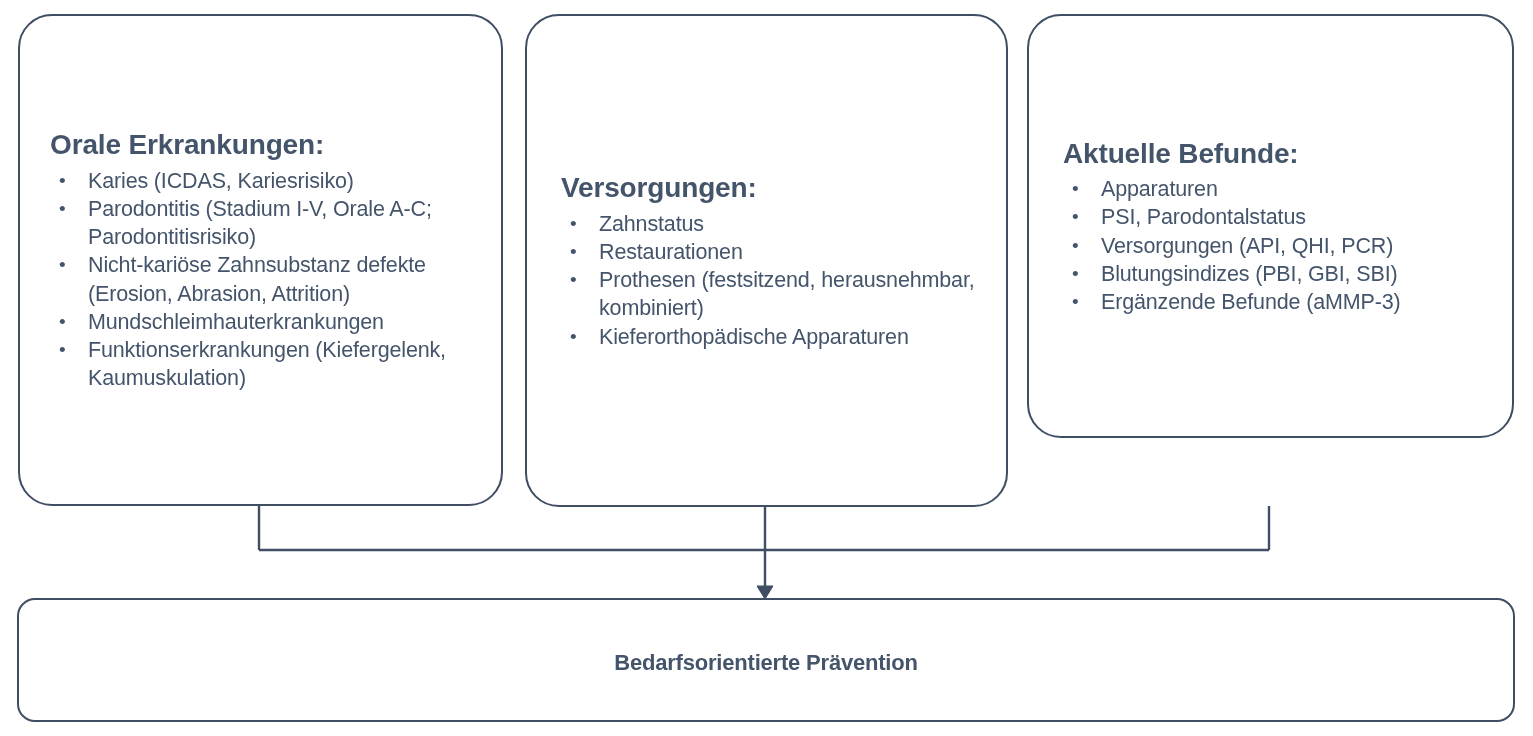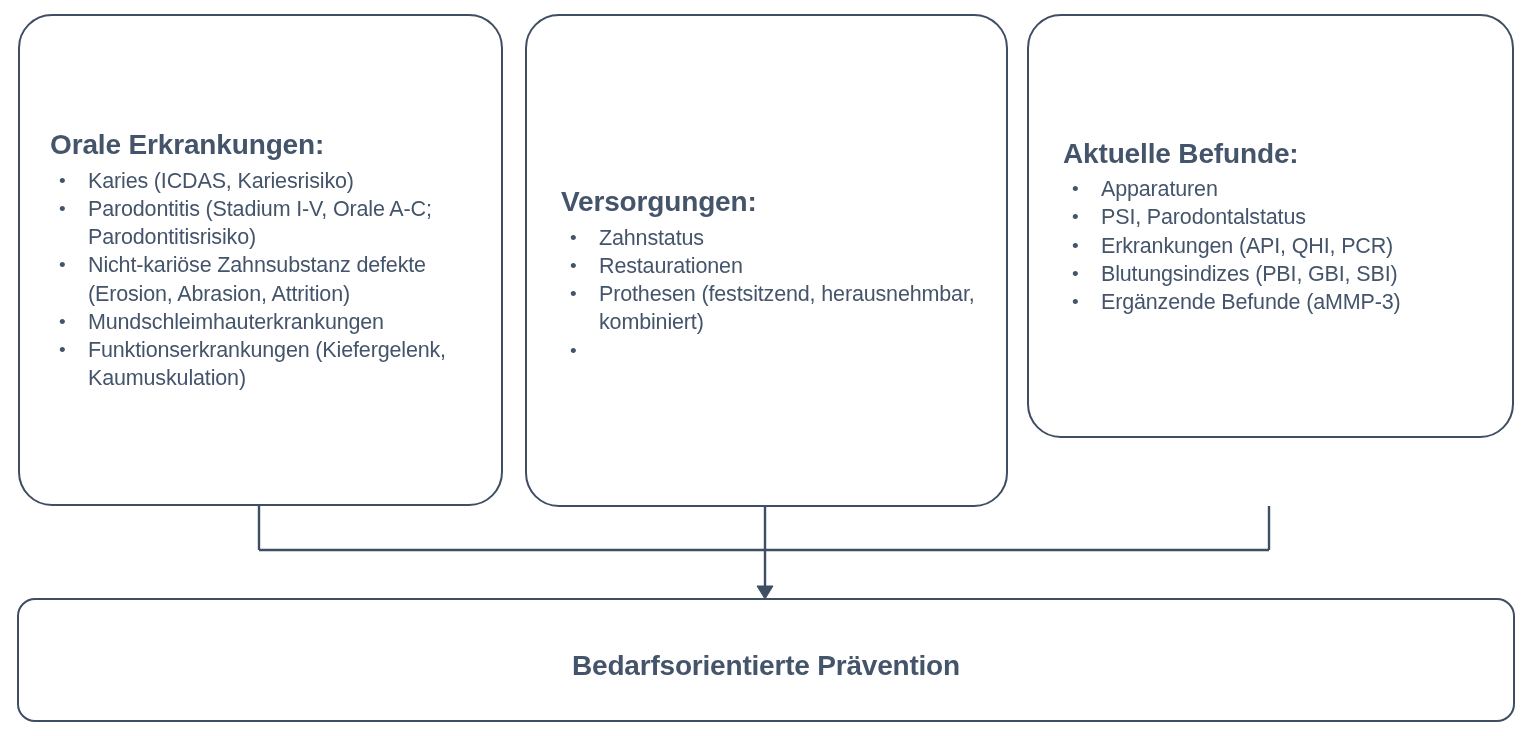--- a/index.html
+++ b/index.html
@@ -79,21 +79,21 @@
     position: absolute;
     box-sizing: border-box;
     border: 2.4px solid #3f4e63;
     border-radius: 18px;
     background: #ffffff;
     display: flex;
     align-items: flex-start;
     justify-content: center;
   }
   #result-label {
-    font-size: 28px;
+    font-size: 22px;
     font-weight: bold;
     color: #44546A;
     letter-spacing: -0.2px;
     margin-top: 50px;
   }
 </style>
 </head>
 <body>
 
 <div id="canvas">
@@ -150,40 +150,41 @@
         <li class="bullet-item">
           <span class="bullet-dot">•</span>
           <span>Restaurationen</span>
         </li>
         <li class="bullet-item">
           <span class="bullet-dot">•</span>
           <span>Prothesen (festsitzend, herausnehmbar, kombiniert)</span>
         </li>
         <li class="bullet-item">
           <span class="bullet-dot">•</span>
+          <span>Kieferorthopädische Apparaturen</span>
         </li>
       </ul>
     </div>
   </div>
 
   <div class="cat-box" id="box-3" style="left:1027px; top:14px; width:487px; height:424px;">
     <div class="cat-inner" style="padding-left:34px;">
       <div class="cat-title">Aktuelle Befunde:</div>
       <ul class="bullet-list">
         <li class="bullet-item">
           <span class="bullet-dot">•</span>
           <span>Apparaturen</span>
         </li>
         <li class="bullet-item">
           <span class="bullet-dot">•</span>
           <span>PSI, Parodontalstatus</span>
         </li>
         <li class="bullet-item">
           <span class="bullet-dot">•</span>
-          <span>Erkrankungen (API, QHI, PCR)</span>
+          <span>Versorgungen (API, QHI, PCR)</span>
         </li>
         <li class="bullet-item">
           <span class="bullet-dot">•</span>
           <span>Blutungsindizes (PBI, GBI, SBI)</span>
         </li>
         <li class="bullet-item">
           <span class="bullet-dot">•</span>
           <span>Ergänzende Befunde (aMMP-3)</span>
         </li>
       </ul>

